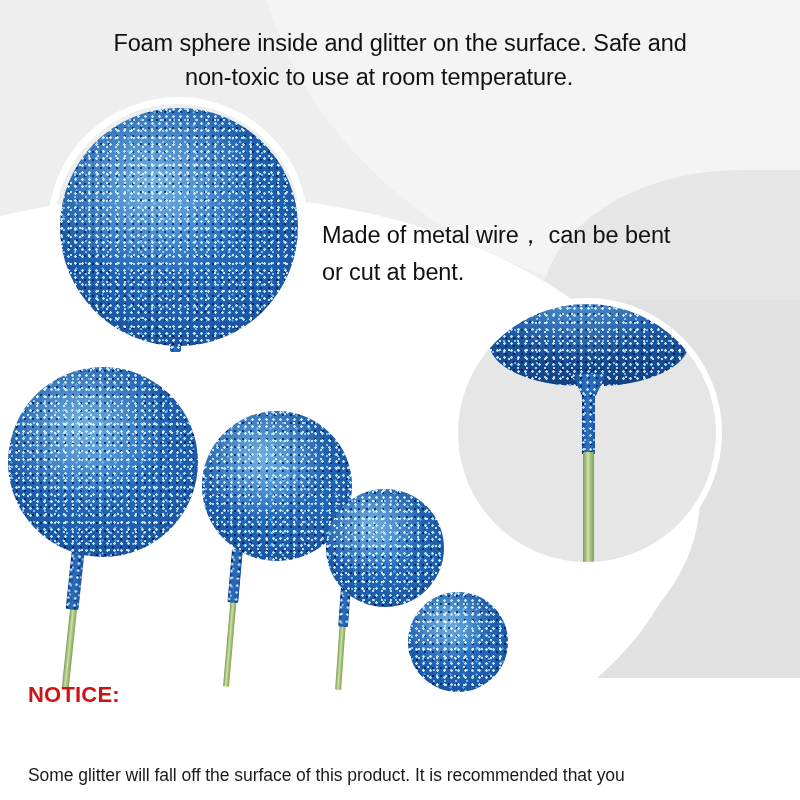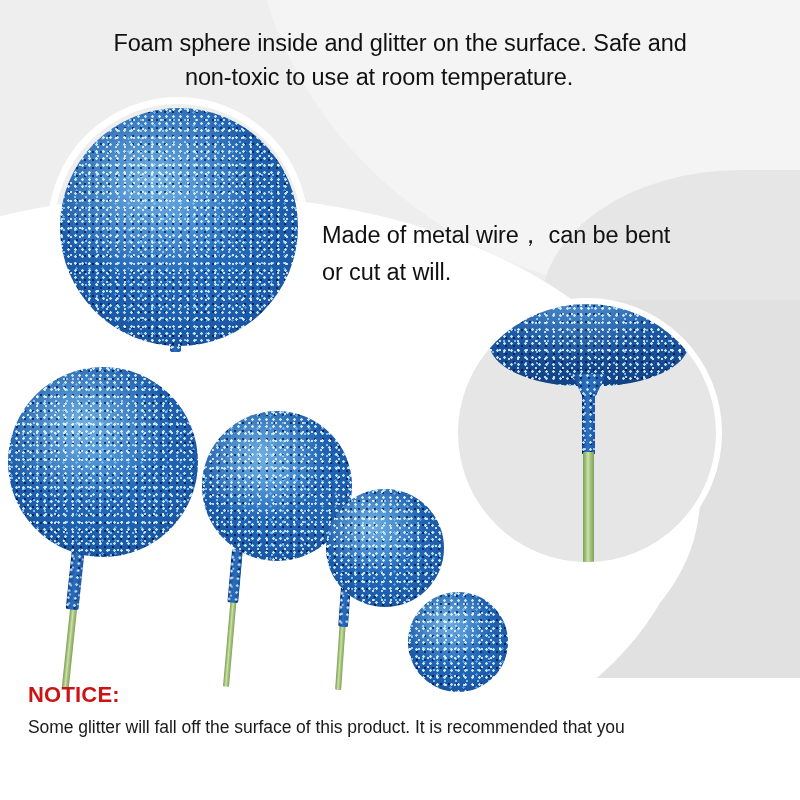--- a/index.html
+++ b/index.html
@@ -133,21 +133,21 @@
 
   .notice-body {
     position: absolute;
     left: 28px; top: 712px;
     width: 750px;
     font-size: 17.5px;
     line-height: 31px;
     color: #1a1a1a;
     letter-spacing: -0.05px;
   }
-  .notice-body .ln { display: block; }
+  .notice-body .ln { display: block; margin-top: 48px; }
 
   
   .ball {
     position: absolute;
     border-radius: 50%;
     background-color: #1f63b5;
     background-image:
       radial-gradient(circle at 1.5px 1.5px, rgba(190,226,252,0.95) 1.1px, rgba(190,226,252,0) 1.5px),
       radial-gradient(circle at 2px 3px, rgba(255,255,255,0.75) 0.9px, rgba(255,255,255,0) 1.3px),
       radial-gradient(circle at 4px 1px, rgba(120,180,235,0.85) 1px, rgba(120,180,235,0) 1.4px),
@@ -260,21 +260,21 @@
   <div class="bg-white-blob2"></div>
   <div class="bg-bottom-band"></div>
 
   <div class="headline">
     <span class="ln1">Foam sphere inside and glitter on the surface. Safe and</span>
     <span class="ln2">non-toxic to use at room temperature.</span>
   </div>
 
   <div class="subtext">
     <span class="ln">Made of metal wire， can be bent</span>
-    <span class="ln">or cut at will.</span>
+    <span class="ln">or cut at bent.</span>
   </div>
 
   <div class="halo" style="left:48px; top:97px; width:260px; height:260px;"></div>
   <div class="nub" style="left:170px; top:318px; width:11px; height:34px;"></div>
   <div class="ball" style="left:60px; top:108px; width:238px; height:238px;"></div>
 
   <div class="wire" style="left:71px; top:600px; width:7px; height:88px; transform: rotate(6deg);"></div>
   <div class="nub" style="left:72px; top:548px; width:13px; height:62px; transform: rotate(6deg); transform-origin: top center;"></div>
   <div class="ball" style="left:8px; top:367px; width:190px; height:190px;"></div>
 

